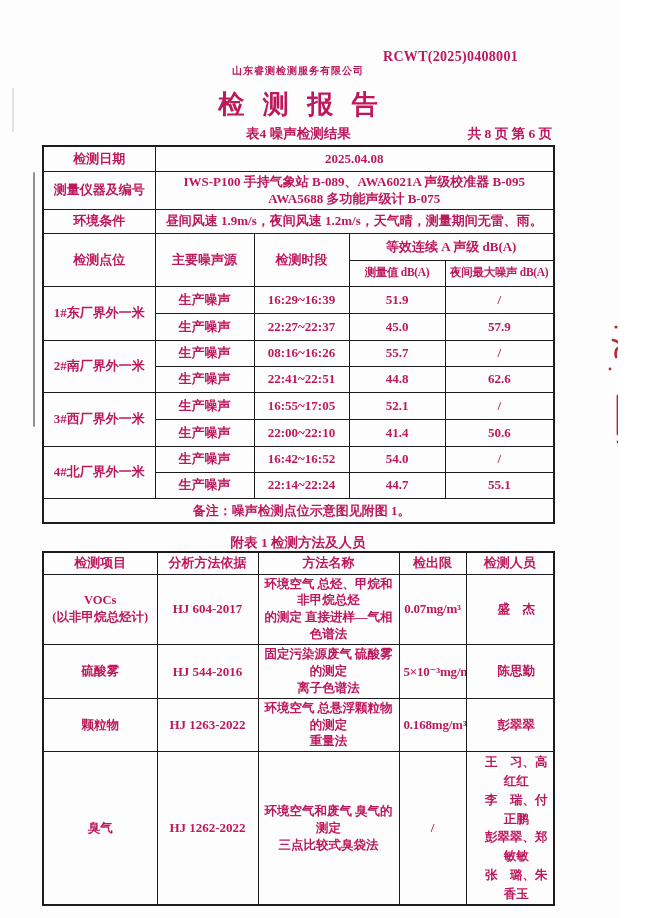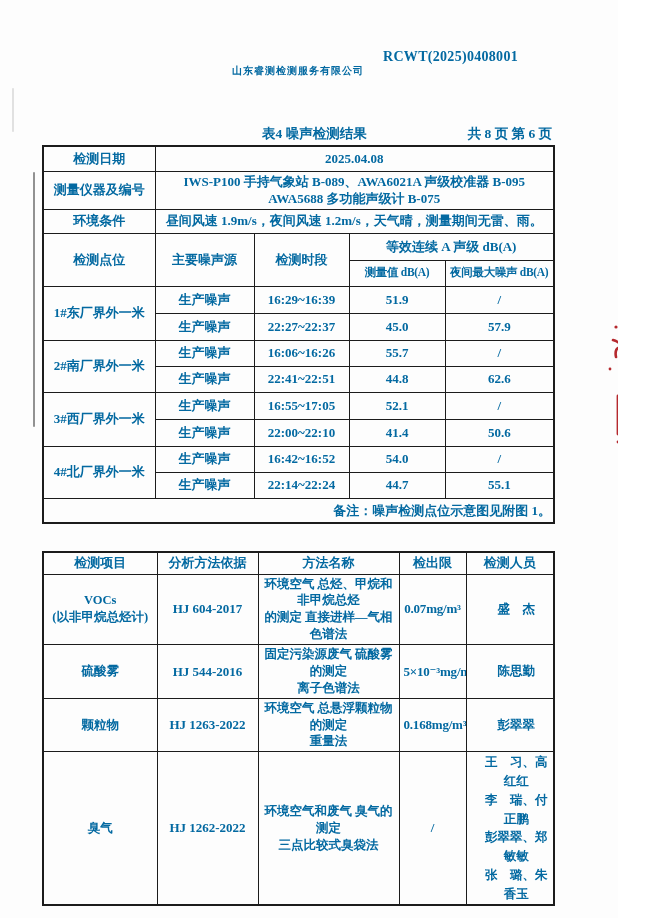--- a/index.html
+++ b/index.html
@@ -1,38 +1,38 @@
 <!DOCTYPE html>
 <html style="--stamp-red: #b5292e;"><head>
 <meta charset="utf-8">
 <style>
   html,body{margin:0;padding:0;background:#ffffff;}
   .page{
     position:relative;width:618px;height:918px;background:#fdfdfd;overflow:hidden;
-    font-family:"Liberation Serif","DejaVu Serif",serif;color:#0369a1;
+    font-family:"Liberation Serif","DejaVu Serif",serif;color:#be185d;
   }
   .abs{position:absolute;}
   .report-no{top:49px;right:100px;font-size:14px;font-weight:700;letter-spacing:.3px;}
   .company{top:64px;left:42px;width:512px;text-align:center;font-size:10px;font-weight:700;letter-spacing:1px;}
   .doc-title{top:87px;left:42px;width:512px;text-align:center;font-size:26px;font-weight:700;letter-spacing:6px;text-indent:6px;}
   .caption-row{top:125px;left:42px;width:512px;height:18px;font-size:13.5px;font-weight:700;}
-  .t4cap{position:absolute;left:220px;top:0;white-space:nowrap;text-align:right;}
+  .t4cap{position:absolute;left:204px;top:0;white-space:nowrap;text-align:right;}
   .pagecount{position:absolute;right:2px;top:0;white-space:nowrap;}
   .t2cap{top:534px;left:42px;width:512px;text-align:center;font-size:13.5px;font-weight:700;}
 
   table{border-collapse:collapse;table-layout:fixed;position:absolute;left:42px;background:transparent;}
   .t1{top:145px;width:511px;}
   .t2{top:551px;width:511px;}
   td{
     border:1px solid #1c1c1c;text-align:center;vertical-align:middle;
     font-size:13px;font-weight:700;padding:1px 2px;overflow:hidden;line-height:1.35;
   }
   .t1,.t2{border:2px solid #1c1c1c;}
   .pre{white-space:pre-line;}
-  .note{text-align:right;padding-left:8px;}
+  .note{text-align:center;padding-left:8px;}
   .small{font-size:11.5px;letter-spacing:-0.3px;padding:2px 0;}
   .limit{font-size:13px;letter-spacing:-0.2px;padding:1px 4px;}
   .method{font-size:12.5px;}
   .persons{font-size:12.5px;line-height:1.5;padding-left:15px;}
   .item{font-size:12.5px;text-align:center;}
 
   .h25{height:25px}.h37{height:37px}.h24{height:24px}.h27{height:27px}.h26{height:26px}
   .g27{height:27px}.g26{height:26px}
   .r2h{height:22px}.r2s{height:21px}.r2a{height:31px}.r2b{height:38px}.r2c{height:34px}.r2d{height:76px}
 
@@ -40,20 +40,21 @@
   .artifact-line.light{background:#d9d9d9;opacity:.8;}
   .seal{position:absolute;left:606px;top:320px;}
 </style>
 </head>
 <body>
 
 <div class="page">
 
   <div class="abs report-no">RCWT(2025)0408001</div>
   <div class="abs company">山东睿测检测服务有限公司</div>
+  <div class="abs doc-title">检 测 报 告</div>
 
   <div class="abs caption-row">
     <span class="t4cap">表4  噪声检测结果</span>
     <span class="pagecount">共 8 页   第 6 页</span>
   </div>
 
   <table class="t1">
     <colgroup>
       <col style="width:112px">
         <col style="width:99px">
@@ -96,21 +97,21 @@
       <tr class="g27">
         <td>生产噪声</td>
         <td>22:27~22:37</td>
         <td>45.0</td>
         <td>57.9</td>
       </tr>
 
       <tr class="g26">
         <td rowspan="2">2#南厂界外一米</td>
         <td>生产噪声</td>
-        <td>16:06~16:26</td>
+        <td>08:16~16:26</td>
         <td>55.7</td>
         <td>/</td>
       </tr>
       <tr class="g26">
         <td>生产噪声</td>
         <td>22:41~22:51</td>
         <td>44.8</td>
         <td>62.6</td>
       </tr>
 
@@ -141,20 +142,21 @@
         <td>44.7</td>
         <td>55.1</td>
       </tr>
 
       <tr class="h25">
         <td colspan="5" class="note">备注：噪声检测点位示意图见附图 1。</td>
       </tr>
     </tbody>
   </table>
 
+  <div class="abs t2cap">附表 1  检测方法及人员</div>
 
   <table class="t2">
     <colgroup>
       <col style="width:114px">
         <col style="width:101px">
         <col style="width:141px">
         <col style="width:67px">
         <col style="width:88px">
     </colgroup>
     <tbody>

